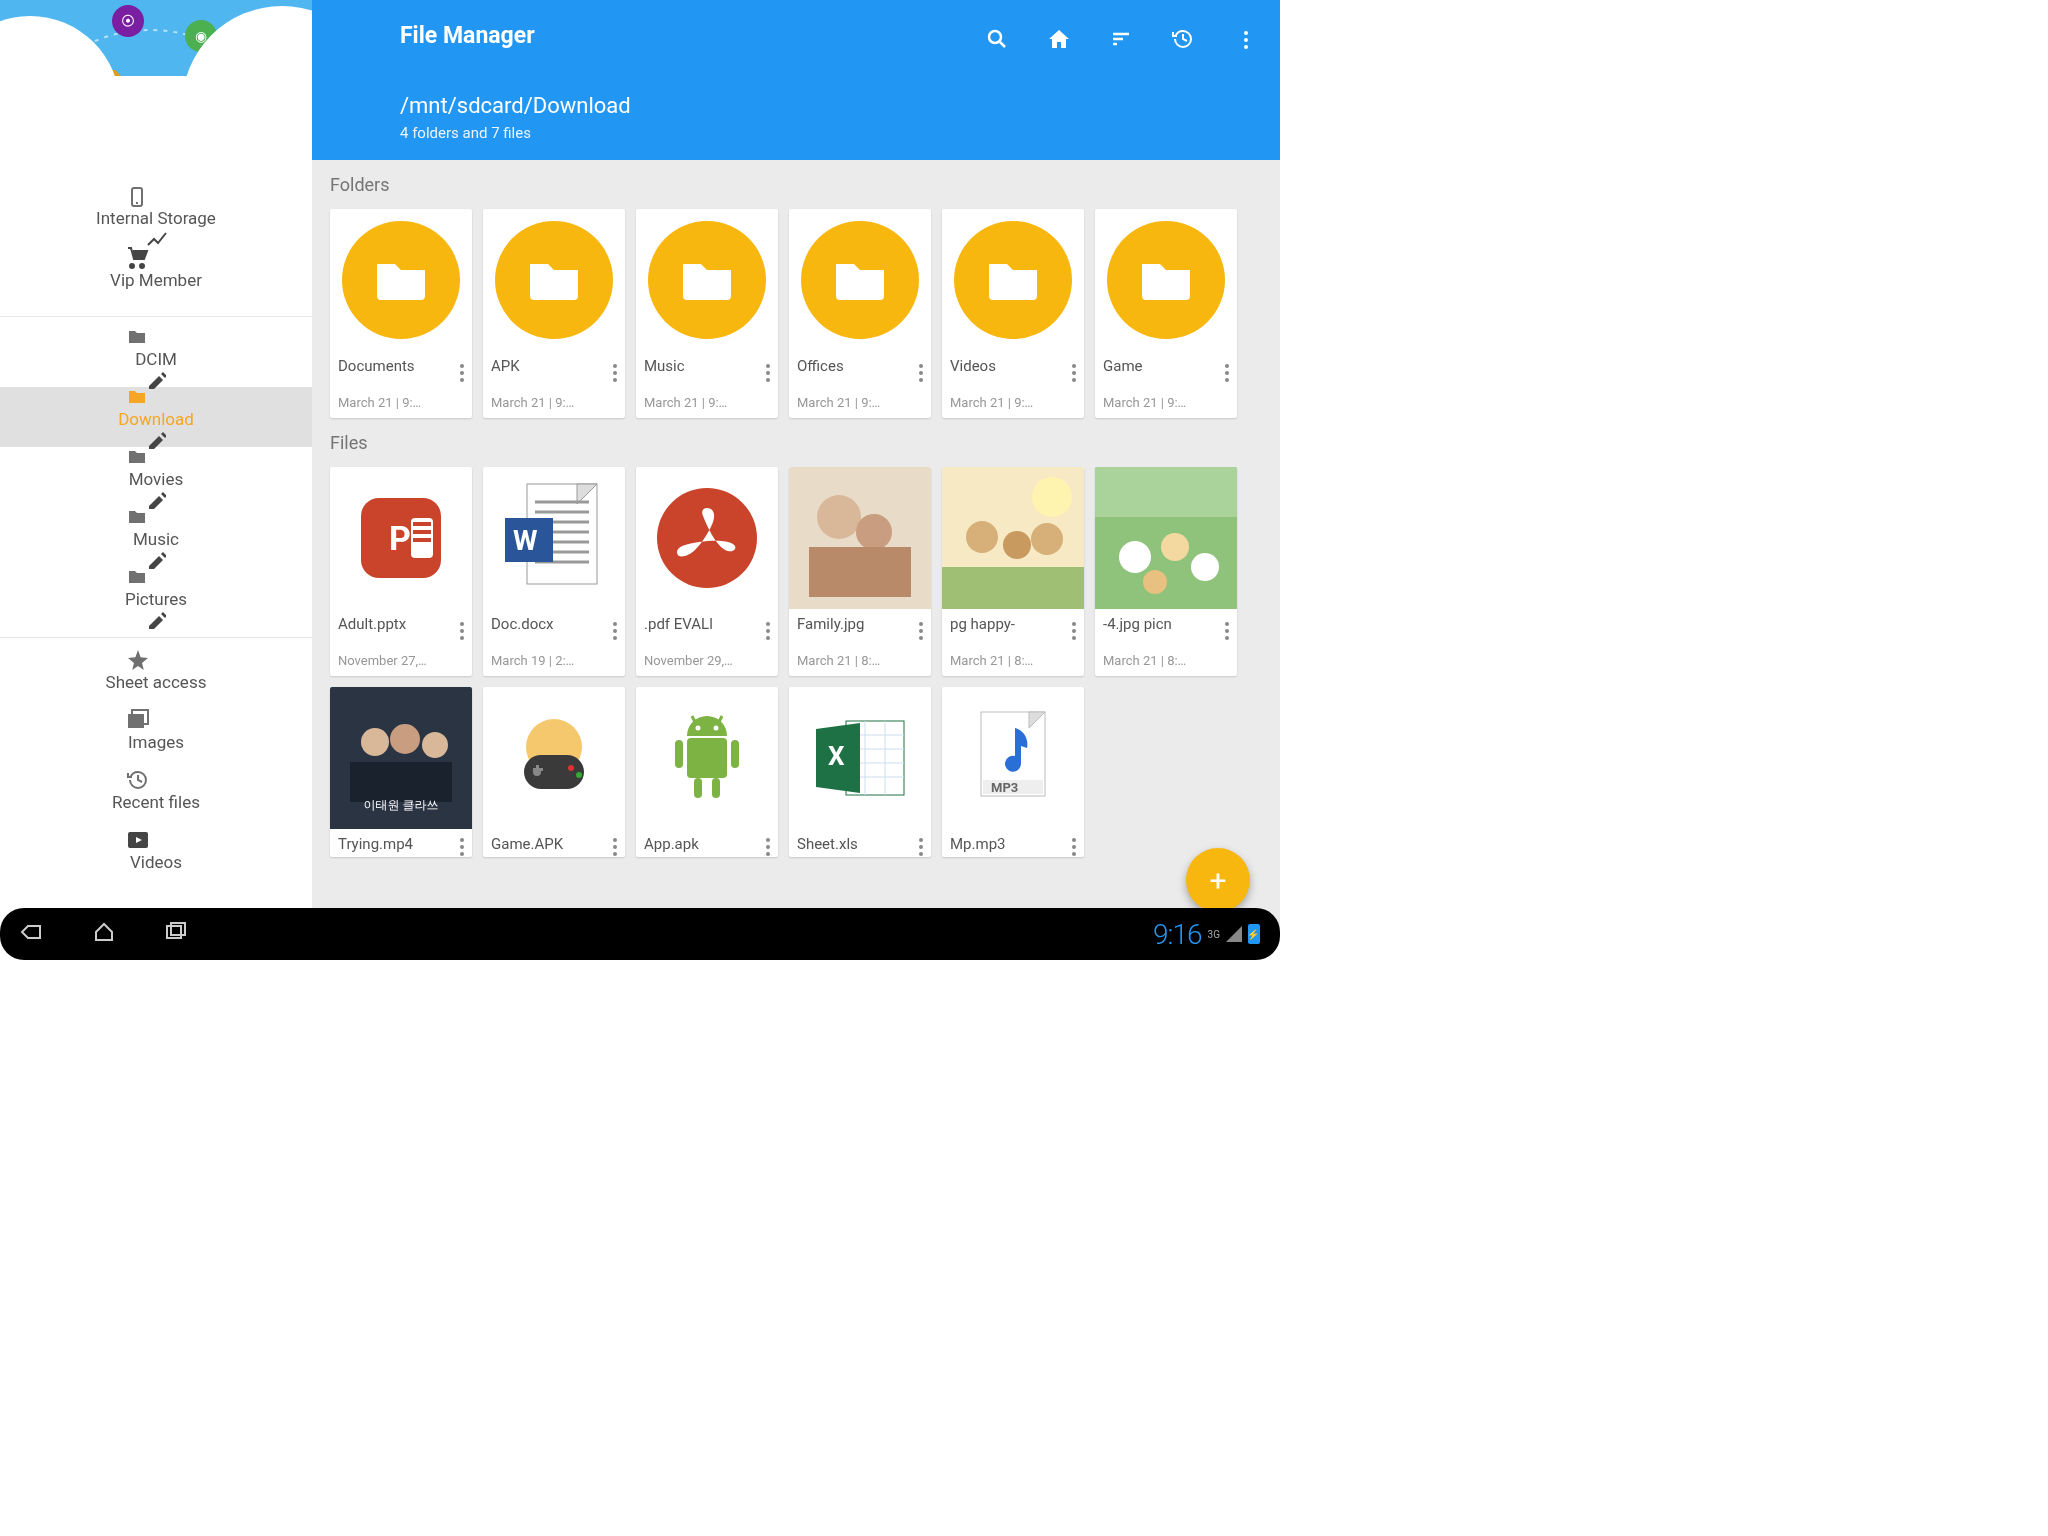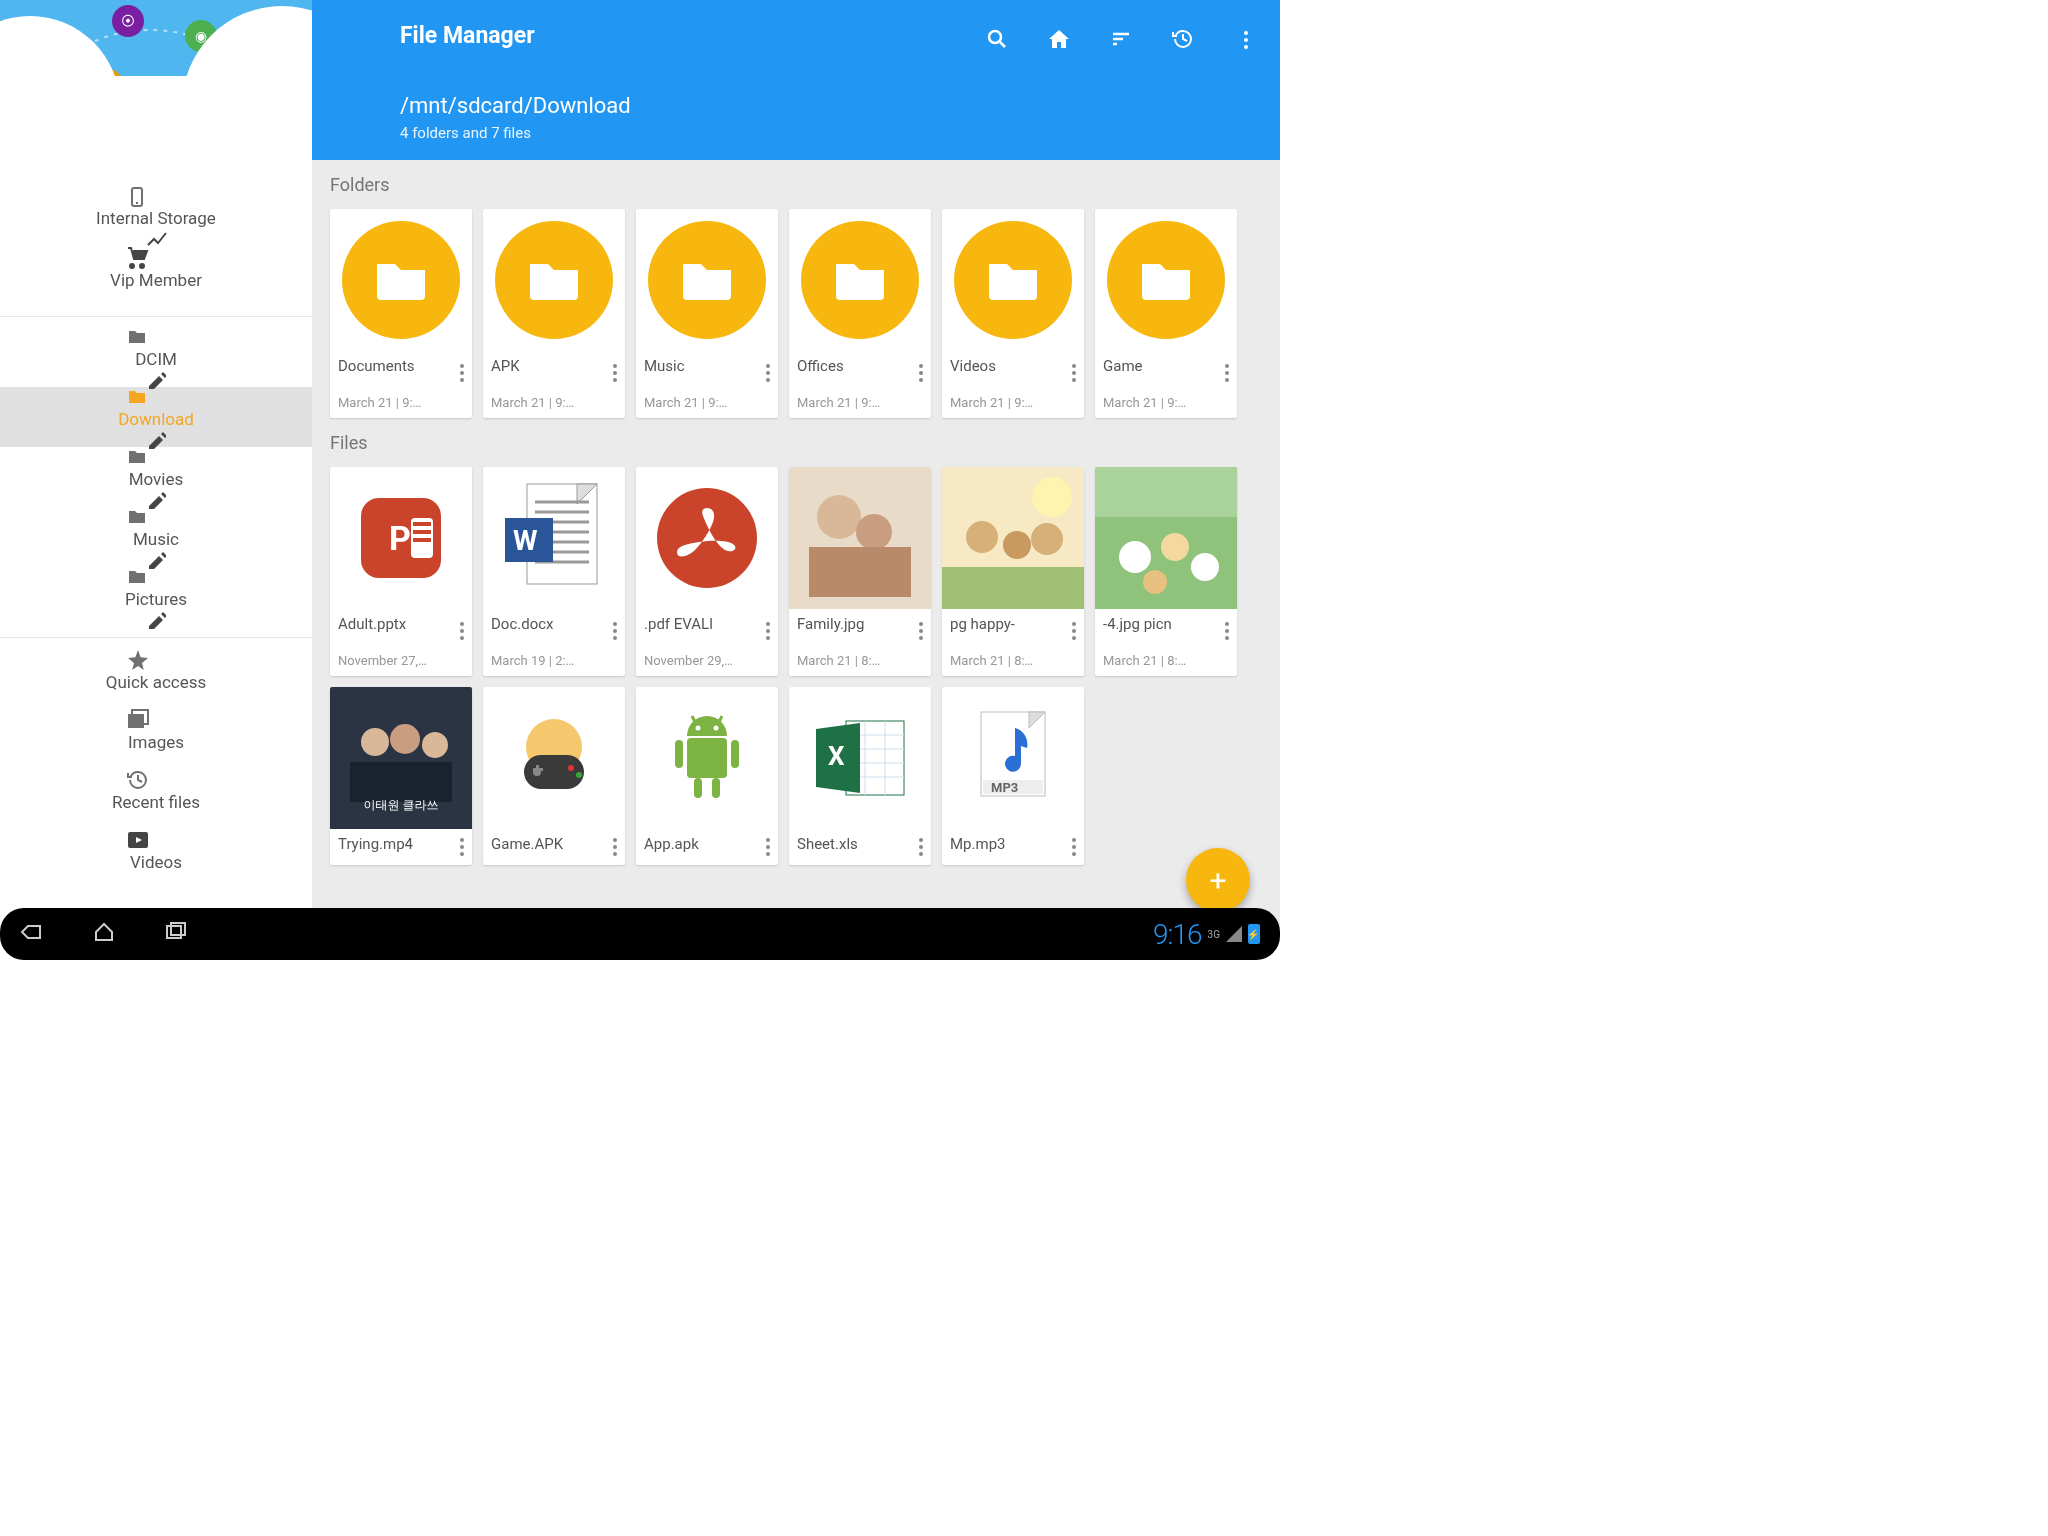--- a/index.html
+++ b/index.html
@@ -232,21 +232,21 @@
         </div>
       </div>
 
     <div class="side-group" style="border-bottom:none" id="side-bottom">
         <div class="side-item">
           <span class="side-ic">
             <svg width="24" height="24">
               <use href="#i-star"></use>
             </svg>
           </span>
-  <span class="side-text">Quick access</span>
+  <span class="side-text">Sheet access</span>
         </div>
         <div class="side-item">
           <span class="side-ic">
             <svg width="24" height="24">
               <use href="#i-images"></use>
             </svg>
           </span>
   <span class="side-text">Images</span>
         </div>
         <div class="side-item">
@@ -569,21 +569,21 @@
                   <rect x="69" y="32" width="8" height="28" rx="4"></rect>
                   <rect x="32" y="70" width="8" height="20" rx="4"></rect>
                   <rect x="50" y="70" width="8" height="20" rx="4"></rect>
                   <line x1="30" y1="8" x2="35" y2="18" stroke="#7cb342" stroke-width="3"></line>
                   <line x1="60" y1="8" x2="55" y2="18" stroke="#7cb342" stroke-width="3"></line>
                 </g>
                 <circle cx="36" cy="20" r="2.5" fill="#fff"></circle>
                 <circle cx="54" cy="20" r="2.5" fill="#fff"></circle>
               </svg>
             </div>
-  <div class="card-meta" style="padding-bottom:12px">
+  <div class="card-meta" style="padding-bottom:4px">
               <div class="card-name">App.apk</div>
   <span class="card-more" style="color:#888;top:6px"><svg width="18" height="24">
                   <use href="#i-more"></use>
                 </svg></span>
             </div>
           </div>
           <div class="card">
             <div class="card-thumb">
               <svg width="100" height="90">
                 <rect x="36" y="8" width="58" height="74" fill="#fff" stroke="#1e7145"></rect>

